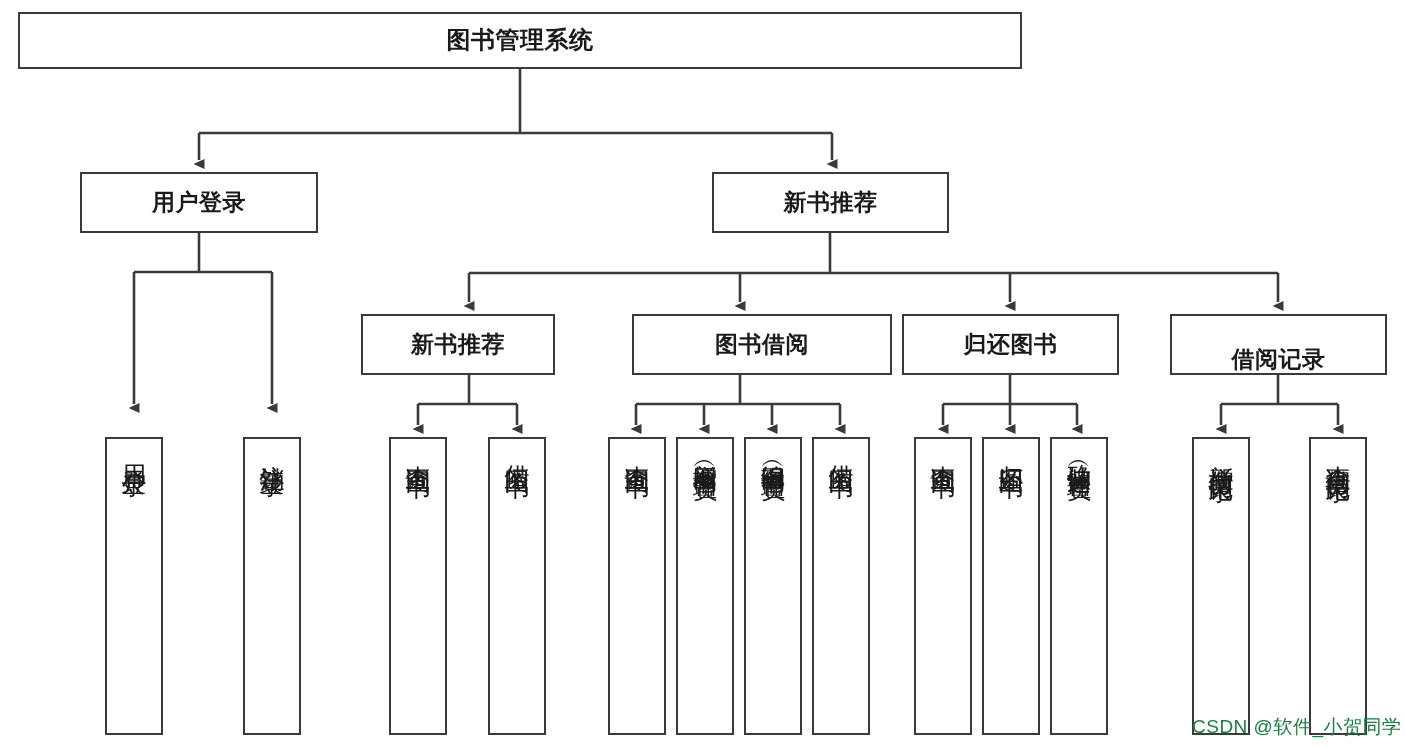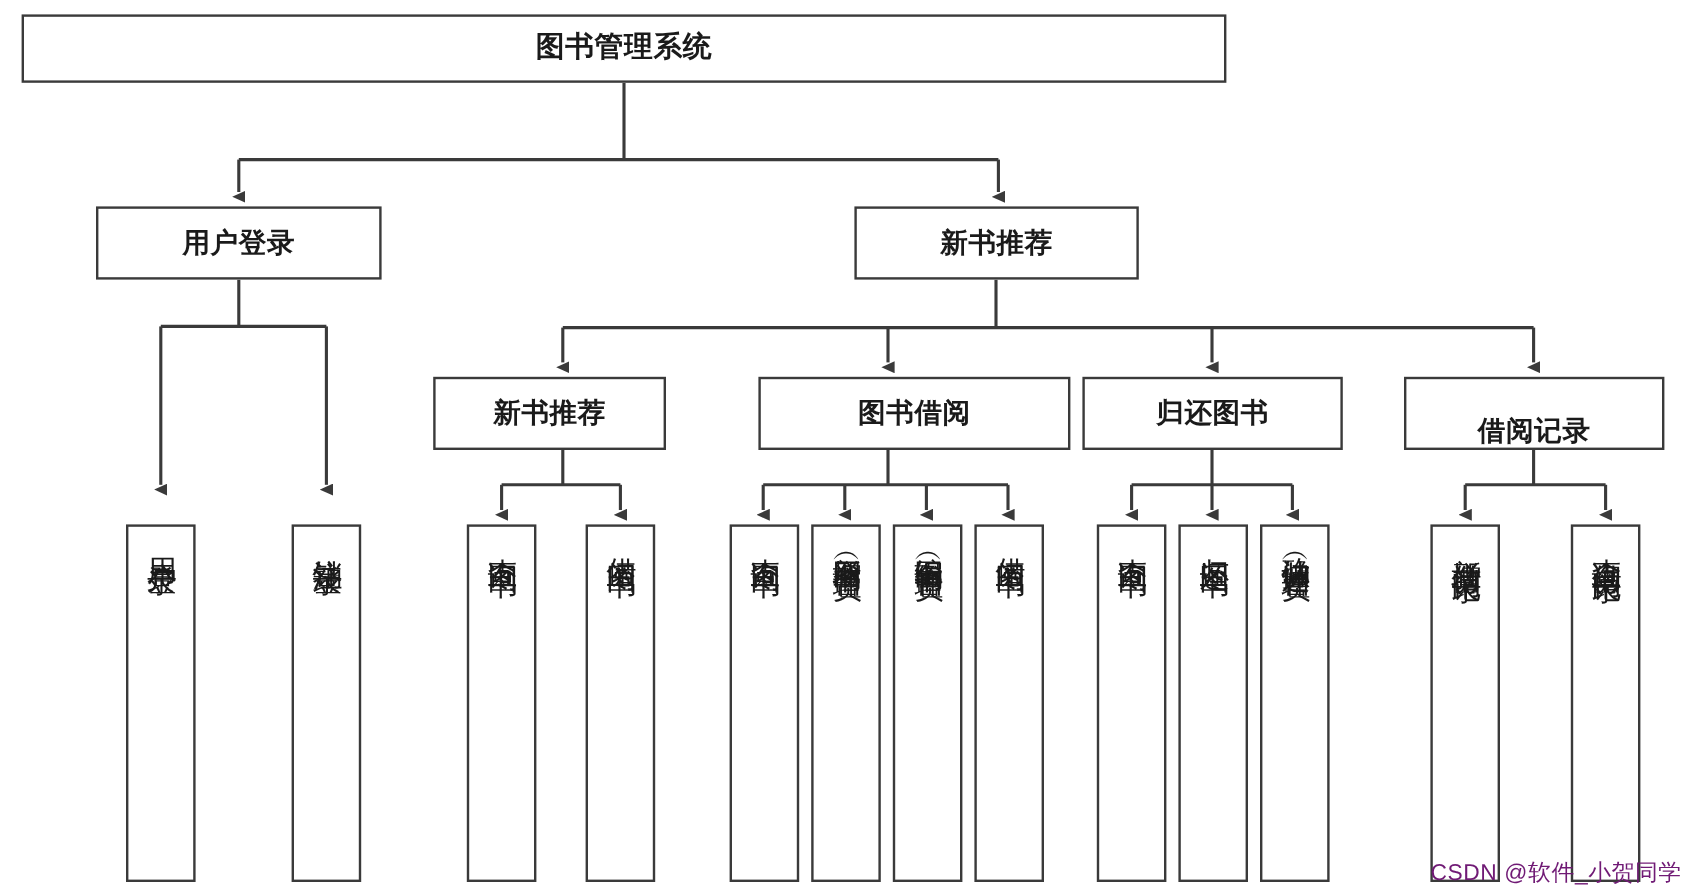--- a/index.html
+++ b/index.html
@@ -59,21 +59,21 @@
     line-height: 1.0;
     letter-spacing: 3px;
     white-space: nowrap;
   }
   .node.vert.tall .label {
     font-size: 24px;
     letter-spacing: 2px;
   }
   .watermark {
     position: absolute;
-    color: #701a75;
+    color: #15803d;
     font-size: 19px;
     white-space: nowrap;
     letter-spacing: 0.5px;
   }
 </style>
 </head>
 <body>
 
 <div id="canvas">
 

